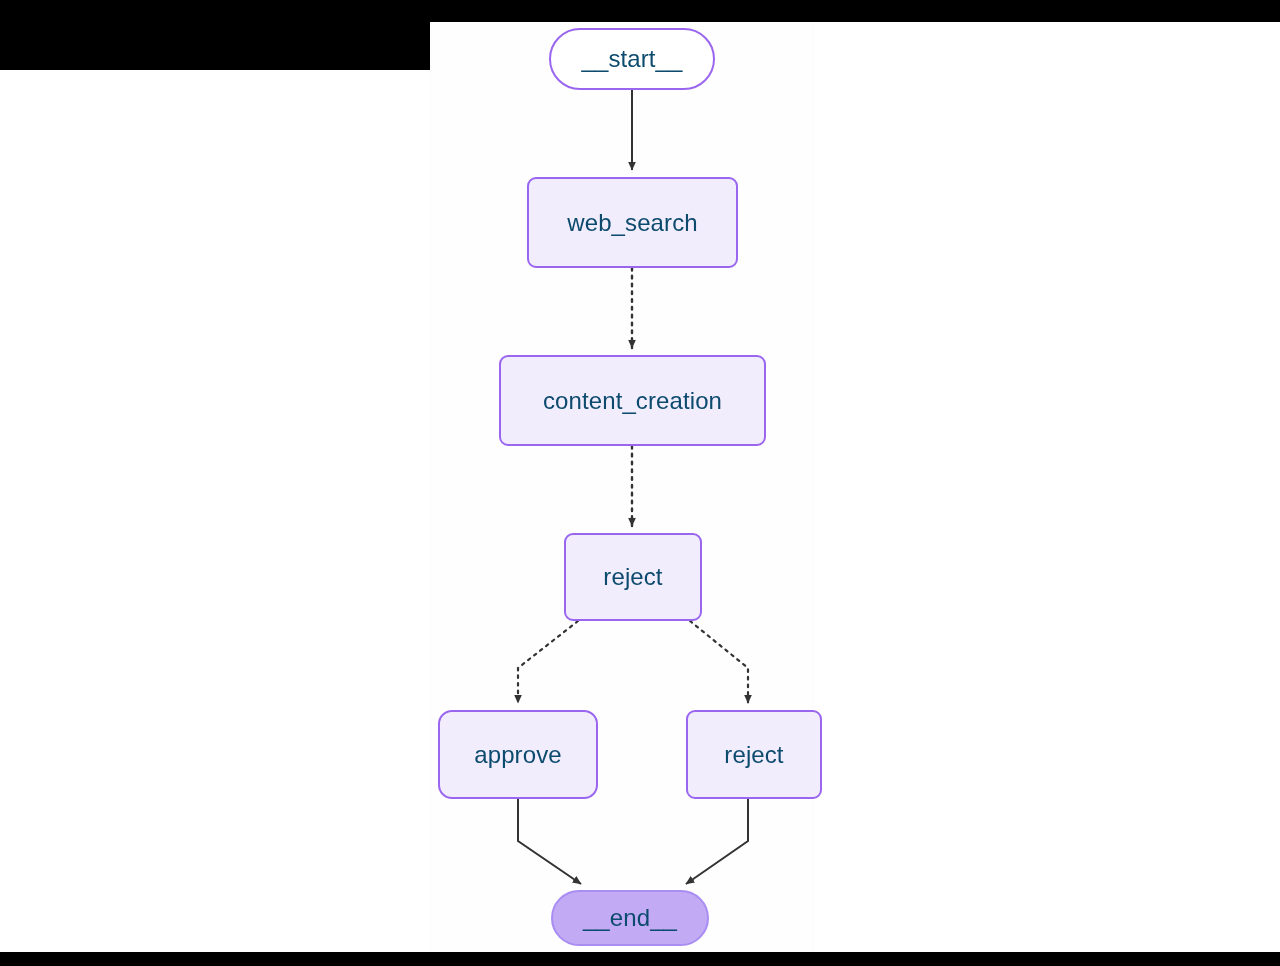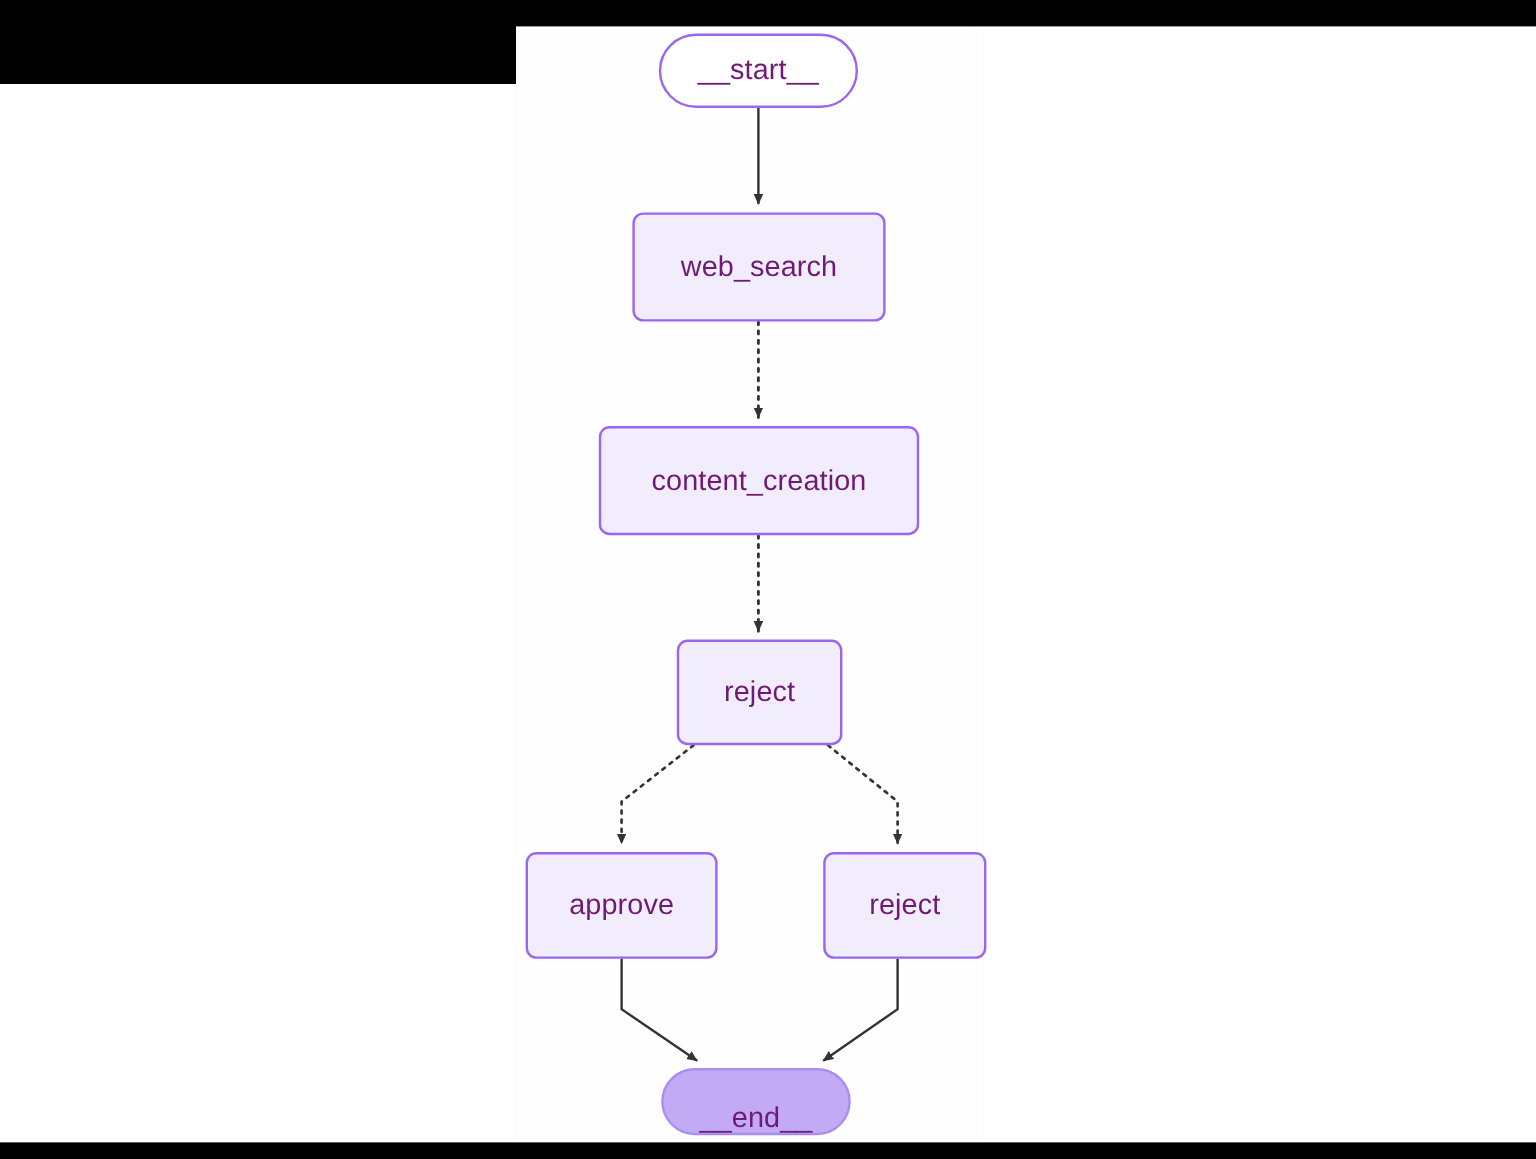--- a/index.html
+++ b/index.html
@@ -64,21 +64,21 @@
     pointer-events: none;
   }
 
   
   .node {
     position: absolute;
     box-sizing: border-box;
     display: flex;
     align-items: center;
     justify-content: center;
-    color: #701a75;
+    color: #0c4a6e;
     font-size: 24px;
     line-height: 1;
     letter-spacing: 0.1px;
     white-space: nowrap;
   }
 
   .node-process {
     background: #f2edfd;
     border: 2.5px solid #9a66f0;
     border-radius: 9px;
@@ -87,21 +87,20 @@
   .node-terminal-start {
     background: #ffffff;
     border: 2.5px solid #9a66f0;
     border-radius: 999px;
   }
 
   .node-terminal-end {
     background: #c2aaf4;
     border: 2.5px solid #a98df2;
     border-radius: 999px;
-    align-items: flex-end;
   }
 
   .node-label {
     display: block;
   }
 </style>
 </head>
 <body>
 
 <div id="page">
@@ -139,21 +138,21 @@
   </div>
 
   <div class="node node-process" style="left:499px; top:355px; width:267px; height:91px;">
     <span class="node-label">content_creation</span>
   </div>
 
   <div class="node node-process" style="left:564px; top:533px; width:138px; height:88px;">
     <span class="node-label">reject</span>
   </div>
 
-  <div class="node node-process" style="left:438px; top:710px; width:160px; height:89px;">
+  <div class="node node-process" style="left:438px; top:710px; width:160px; height:89px;border-radius:14px;">
     <span class="node-label">approve</span>
   </div>
 
   <div class="node node-process" style="left:686px; top:710px; width:136px; height:89px;">
     <span class="node-label">reject</span>
   </div>
 
   <div class="node node-terminal-end" style="left:551px; top:890px; width:158px; height:56px;">
     <span class="node-label">__end__</span>
   </div>

